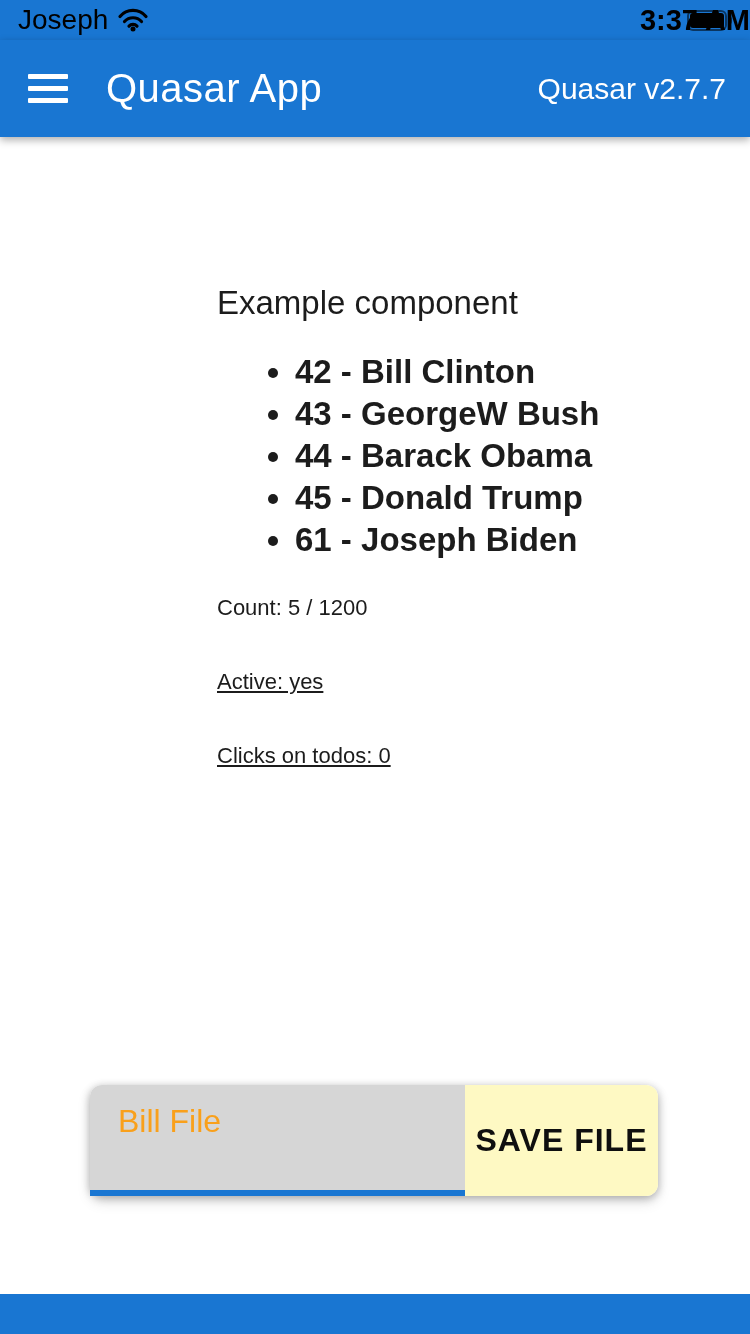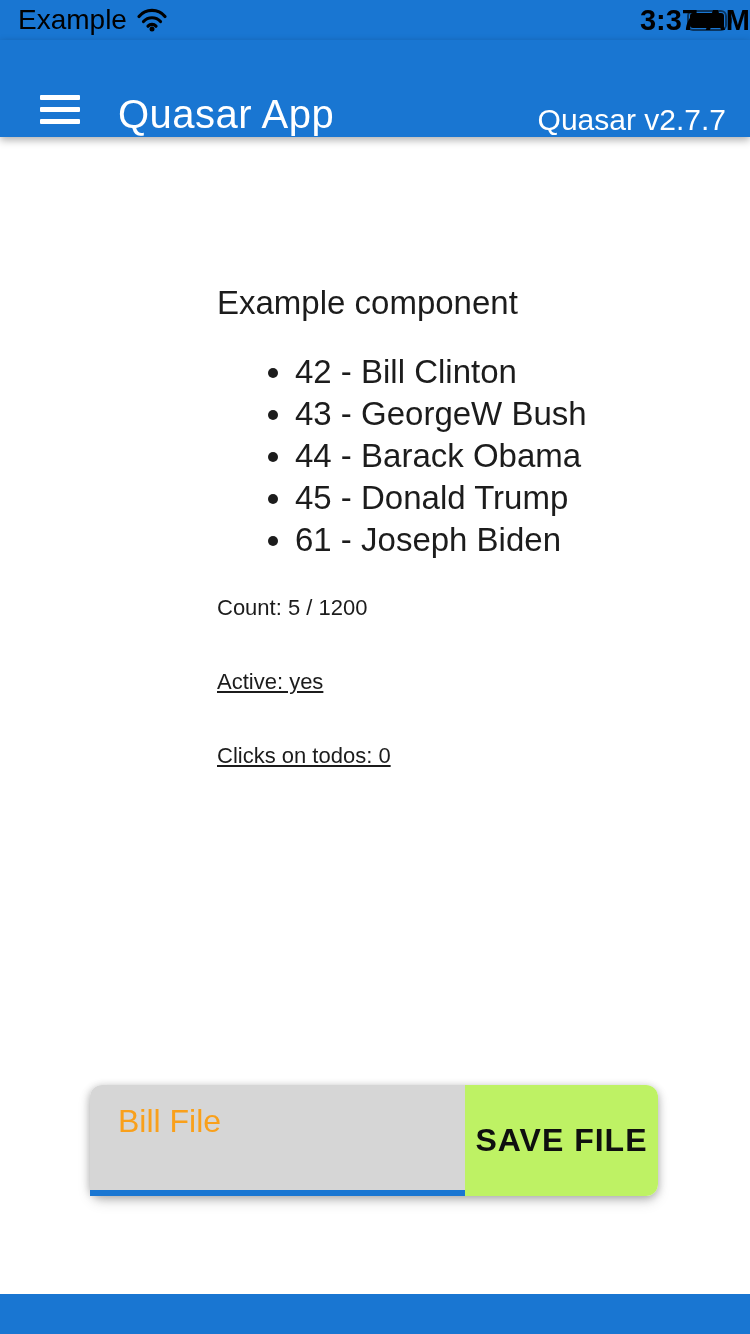--- a/index.html
+++ b/index.html
@@ -10,52 +10,52 @@
   .statusbar{position:relative;height:40px;background:#1976d2;display:flex;align-items:center;padding:0 18px;color:#000;}
   .carrier{font-size:28px;line-height:40px;color:#000;}
   .wifi{margin-left:9px;display:block;}
   .clock{position:absolute;left:0;right:0;text-align:right;font-size:29px;font-weight:600;color:#000;}
   .battery{margin-left:auto;display:flex;align-items:center;}
   .battery-body{display:block;width:40px;height:21px;border:2px solid rgba(0,0,0,.55);border-radius:6px;padding:1px;box-sizing:border-box;}
   .battery-fill{display:block;width:100%;height:100%;background:#000;border-radius:3px;}
   .battery-nub{display:block;width:4px;height:9px;background:rgba(0,0,0,.55);border-radius:0 4px 4px 0;margin-left:1px;}
 
   
-  .header{position:relative;height:97px;background:#1976d2;display:flex;align-items:flex-end;padding:0 24px 0 32px;box-shadow:0 3px 8px rgba(0,0,0,.32);z-index:2;}
+  .header{position:relative;height:97px;background:#1976d2;display:flex;align-items:center;padding:0 24px 0 20px;box-shadow:0 3px 8px rgba(0,0,0,.32);z-index:2;}
   .menu-btn{width:56px;height:56px;border:0;background:transparent;display:flex;flex-direction:column;justify-content:center;align-items:center;gap:7px;padding:0;cursor:pointer;}
   .menu-bar{display:block;width:40px;height:5px;background:#fff;border-radius:1px;}
   .app-title{margin-left:30px;font-size:40px;font-weight:400;color:#fff;letter-spacing:.5px;}
   .version{margin-left:auto;font-size:30px;font-weight:400;color:#fff;}
 
   
   .content{padding:146px 40px 0 217px;color:#1c1c1c;}
   .heading{font-size:33px;line-height:40px;font-weight:400;}
-  .todo-list{margin:28px 0 0;padding:0 0 0 78px;list-style:disc;}
+  .todo-list{margin:28px 0 0;padding:0 0 0 78px;list-style:disc;font-weight:bold;}
   .todo-list li{font-size:33px;line-height:42px;color:#1c1c1c;cursor:pointer;}
   .stat{margin:26px 0 0;font-size:22px;line-height:42px;}
   .stat + .stat{margin-top:32px;text-decoration:underline;}
 
   
   .file-row{position:absolute;left:90px;top:1085px;width:568px;height:111px;display:flex;border-radius:12px;box-shadow:0 2px 8px rgba(0,0,0,.28),0 6px 14px rgba(0,0,0,.12);}
   .load-field{position:relative;width:375px;flex:0 0 375px;background:#d6d6d6;border-radius:12px 0 0 0;cursor:pointer;}
   .load-label{position:absolute;left:28px;top:18px;font-size:32px;color:#f9a01b;}
   .field-underline{position:absolute;left:0;bottom:0;width:100%;height:6px;background:#1976d2;}
-  .save-btn{flex:1;border:0;background:#bef264;border-radius:0 12px 12px 0;display:flex;align-items:center;justify-content:center;cursor:pointer;}
+  .save-btn{flex:1;border:0;background:#fef9c3;border-radius:0 12px 12px 0;display:flex;align-items:center;justify-content:center;cursor:pointer;}
   .save-btn span{font-size:32px;font-weight:700;letter-spacing:1px;color:#0f0f0f;font-family:"Liberation Sans",sans-serif;}
 
   
   .footer-bar{position:absolute;left:0;bottom:0;width:100%;height:40px;background:#1976d2;}
 </style>
 </head>
 <body>
 
 <div class="app">
 
   <div class="statusbar">
-    <span class="carrier">Example</span>
+    <span class="carrier">Joseph</span>
     <svg class="wifi" width="32" height="24" viewBox="0 0 32 24">
       <path d="M3 8.5 A17 17 0 0 1 29 8.5" fill="none" stroke="#000" stroke-width="3.2" stroke-linecap="round"></path>
       <path d="M7.5 13.5 A11.5 11.5 0 0 1 24.5 13.5" fill="none" stroke="#000" stroke-width="3.2" stroke-linecap="round"></path>
       <path d="M12 18.2 A5.5 5.5 0 0 1 20 18.2" fill="none" stroke="#000" stroke-width="3.2" stroke-linecap="round"></path>
       <circle cx="16" cy="21" r="2.5" fill="#000"></circle>
     </svg>
     <span class="clock">3:37 AM</span>
     <span class="battery">
       <span class="battery-body">
           <span class="battery-fill"></span>

